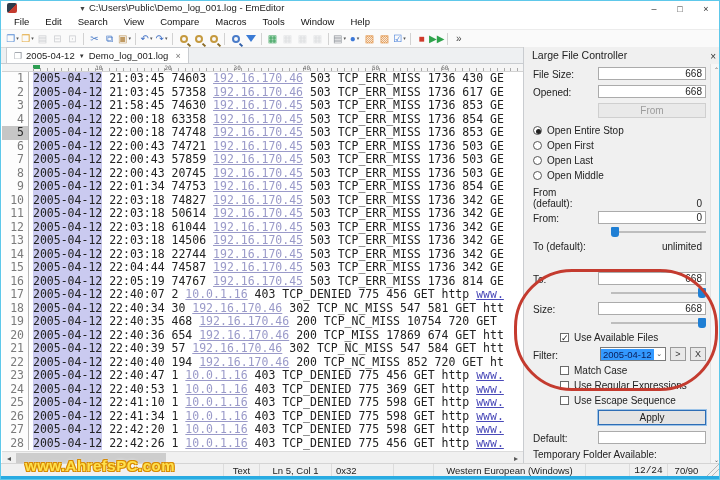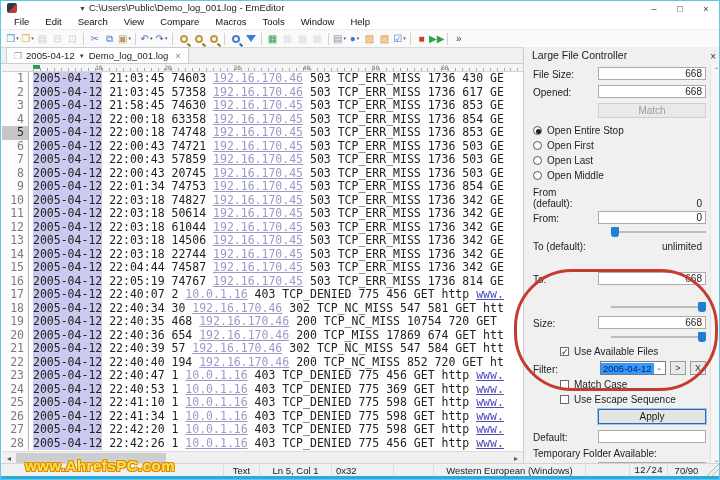--- a/index.html
+++ b/index.html
@@ -293,21 +293,21 @@
     <div class="panel-body">
       <div class="prow">
         <span class="plabel">File Size:</span>
         <span class="pinput">668</span>
       </div>
       <div class="prow">
         <span class="plabel">Opened:</span>
         <span class="pinput">668</span>
       </div>
       <div class="prow" style="justify-content:flex-end;margin-bottom:7px;">
-        <span class="pbtn dis">Match</span>
+        <span class="pbtn dis">From</span>
       </div>
       <div id="radios">
           <div class="radio-row">
             <span class="radio on"></span>
             <span>Open Entire Stop</span>
           </div>
           <div class="radio-row">
             <span class="radio"></span>
             <span>Open First</span>
           </div>
@@ -329,21 +329,21 @@
         <span class="pinput">0</span>
       </div>
       <div class="slider left">
         <span class="track"></span>
           <span class="thumb"></span>
       </div>
       <div class="prow" style="margin-bottom:20px;">
         <span class="plabel">To (default):</span>
         <span class="pvalue">unlimited</span>
       </div>
-      <div class="prow" style="margin-bottom:16px;">
+      <div class="prow" style="margin-bottom:2px;">
         <span class="plabel">To:</span>
         <span class="pinput">668</span>
       </div>
       <div class="slider right">
         <span class="track"></span>
           <span class="thumb"></span>
       </div>
       <div class="prow" style="margin-bottom:2px;">
         <span class="plabel">Size:</span>
         <span class="pinput">668</span>
@@ -362,20 +362,24 @@
           <span class="cval">2005-04-12</span>
           <span class="combo-arrow">⌄</span>
         </span>
         <span class="sq-btn">&gt;</span>
         <span class="sq-btn">X</span>
       </div>
       <div id="filter-checks">
           <div class="chk-row">
             <span class="chk"></span>
             <span>Match Case</span>
+          </div>
+          <div class="chk-row">
+            <span class="chk"></span>
+            <span>Use Regular Expressions</span>
           </div>
           <div class="chk-row">
             <span class="chk"></span>
             <span>Use Escape Sequence</span>
           </div>
         </div>
       <div class="prow" style="justify-content:flex-end;margin-bottom:6px;">
         <span class="pbtn focus">Apply</span>
       </div>
       <div class="prow" style="margin-top:5px;margin-bottom:5px;">

